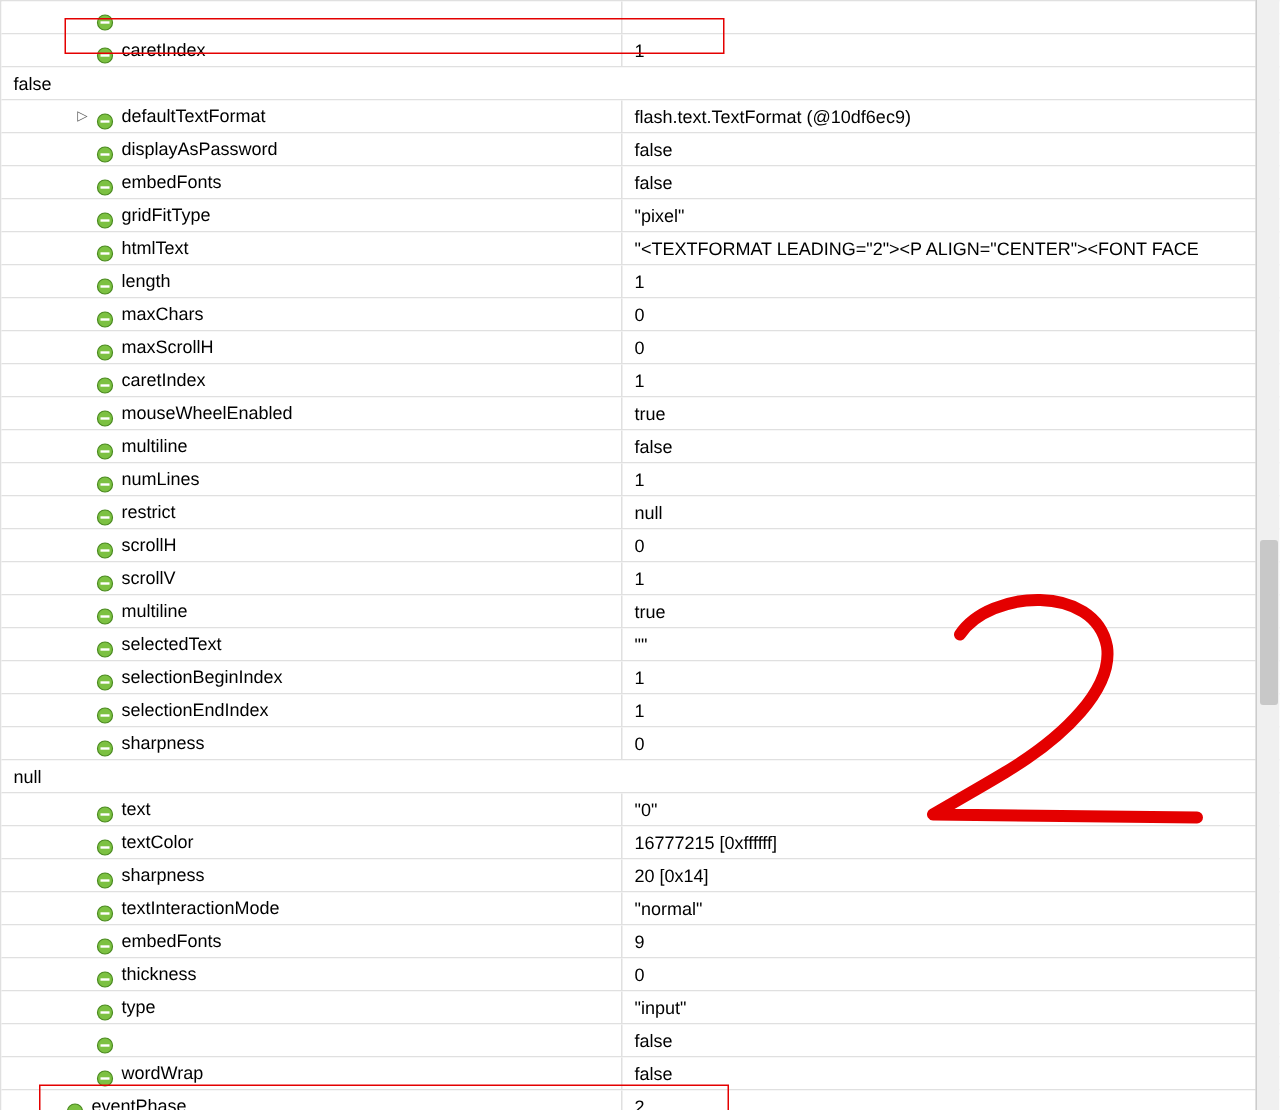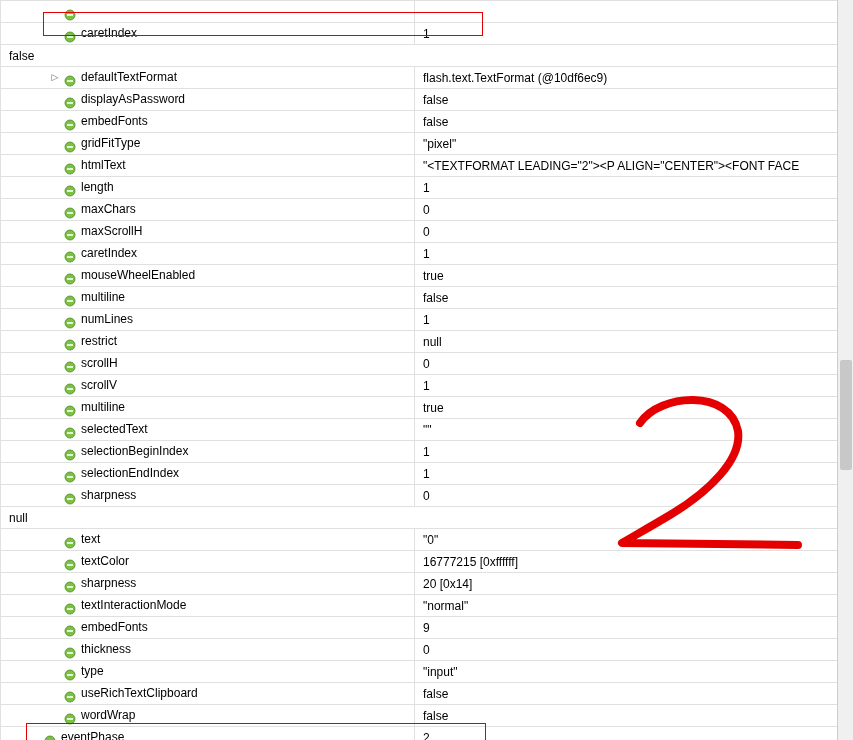--- a/index.html
+++ b/index.html
@@ -554,21 +554,20 @@
     </div>
     <div class="row">
       <div class="col-name indent-2">
         <span class="expander empty"></span>
         <span class="icon">
           <svg width="12" height="12">
             <circle cx="6" cy="6" r="5" fill="#7cc142" stroke="#4a8a1f" stroke-width="0.8"></circle>
             <rect x="3" y="5.2" width="6" height="1.6" fill="#fff"></rect>
           </svg>
         </span>
-        <span class="name-text">useRichTextClipboard</span>
       </div>
       <div class="col-value">
         <span>false</span>
       </div>
     </div>
     <div class="row">
       <div class="col-name indent-2">
         <span class="expander empty"></span>
         <span class="icon">
           <svg width="12" height="12">

